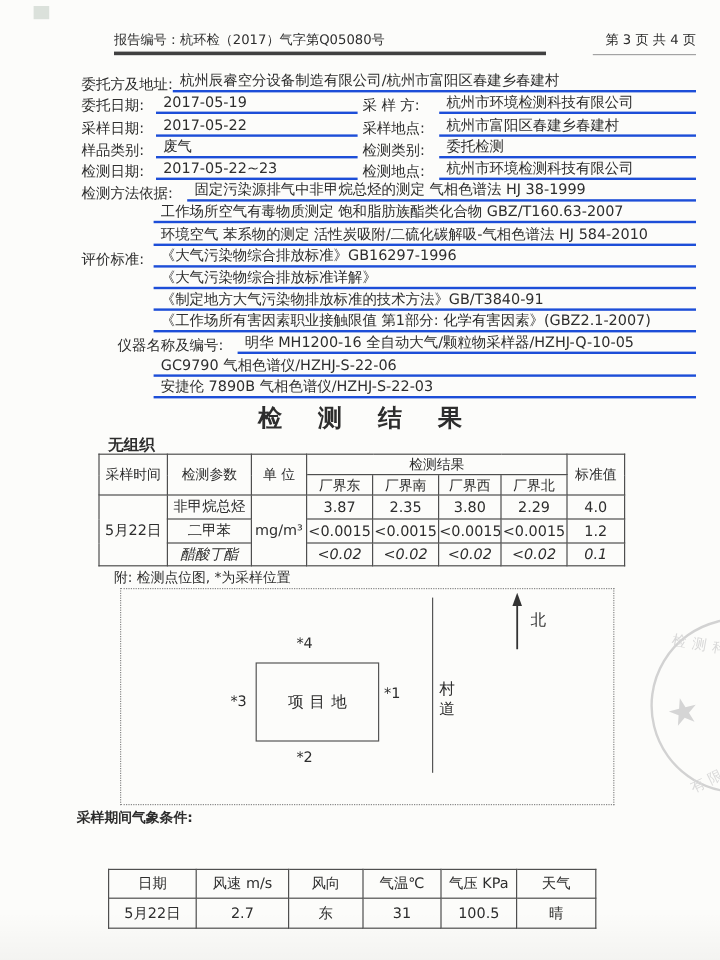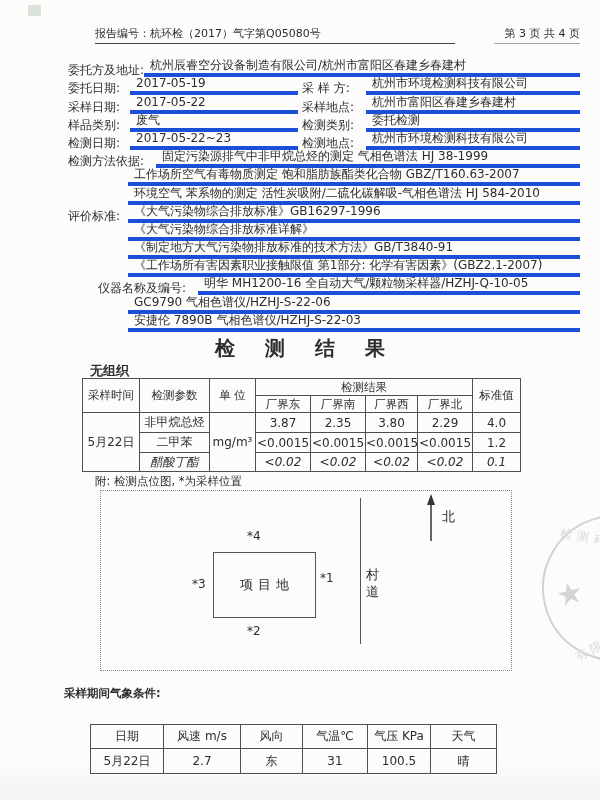--- a/index.html
+++ b/index.html
@@ -10,28 +10,28 @@
   }
   .page::after{
     content:"";position:absolute;left:0;right:0;bottom:0;height:40px;
     background:linear-gradient(to bottom,rgba(0,0,0,0),rgba(0,0,0,0.035));
     pointer-events:none;
   }
   .corner-square{position:absolute;left:28px;top:5px;width:13px;height:11px;background:#dbe1db;}
 
   
   .hdr{position:absolute;left:95px;top:27px;width:485px;display:flex;justify-content:space-between;font-size:11px;line-height:14px;}
-  .hdr-left{width:360px;border-bottom:1px solid #404040;padding-bottom:2px;}
+  .hdr-left{width:360px;border-bottom:3px solid #404040;padding-bottom:2px;}
   .hdr-right{border-bottom:1px solid #a3a3a3;padding-bottom:2px;min-width:86px;text-align:right;}
 
   
   .fields{position:absolute;left:68px;top:59px;width:512px;font-size:12px;}
   .frow{display:flex;height:18.2px;align-items:flex-end;line-height:14px;white-space:nowrap;}
   .lbl{flex:none;}
-  .val{border-bottom:4px solid #1d4ed8;padding:0 0 1px 6px;overflow:hidden;}
+  .val{border-bottom:2px solid #1d4ed8;padding:0 0 1px 6px;overflow:hidden;}
   .grow{flex:1;}
   .w62{width:62px;} .w64{width:64px;flex:none;} .v162{width:162px;flex:none;}
   .gap8{margin-left:4px;}
   .lbl-method{width:88px;} .lbl-std{width:60px;} .lbl-inst{width:100px;margin-left:30px;}
   .indent{margin-left:60px;}
 
   
   .title{position:absolute;left:0;top:335px;width:600px;text-align:center;
          font-size:20px;font-weight:bold;letter-spacing:30px;padding-left:30px;box-sizing:border-box;
          font-family:"DejaVu Serif","Liberation Serif",serif;}
@@ -52,21 +52,21 @@
   .diagram{position:absolute;left:100px;top:490px;width:412px;height:181px;border:1px dotted #888;box-sizing:border-box;}
   .site{position:absolute;left:112px;top:61px;width:103px;height:66px;border:1.5px solid #555;
         display:flex;align-items:center;justify-content:center;font-size:13px;letter-spacing:5px;padding-left:5px;box-sizing:border-box;}
   .pt{position:absolute;font-size:12px;color:#2d2d2d;}
   .pt1{left:219px;top:80px;} .pt2{left:146px;top:133px;} .pt3{left:91px;top:86px;} .pt4{left:146px;top:38px;}
   .road-line{position:absolute;left:259px;top:7px;width:1px;height:146px;background:#555;}
   .road-label{position:absolute;left:265px;top:75px;width:15px;font-size:13px;line-height:17px;word-break:break-all;}
   .north-arrow{position:absolute;left:324px;top:3px;}
   .north-label{position:absolute;left:341px;top:17px;font-size:13px;}
 
-  .weather-label{position:absolute;left:64px;top:674px;font-size:11.5px;font-weight:bold;margin-top:12px;}
+  .weather-label{position:absolute;left:64px;top:674px;font-size:11.5px;font-weight:bold;}
 
   
   .seal{position:absolute;left:542px;top:515px;width:146px;height:146px;border:2px solid #d2d2d2;
         border-radius:50%;transform:rotate(-14deg);box-sizing:border-box;}
   .seal-star{position:absolute;left:12px;top:48px;font-size:30px;color:#d5d5d5;}
   .seal-top{position:absolute;left:28px;top:10px;font-size:12px;color:#d8d8d8;letter-spacing:5px;transform:rotate(24deg);}
   .seal-bottom{position:absolute;left:16px;top:114px;font-size:12px;color:#dadada;letter-spacing:4px;transform:rotate(-12deg);}
 </style>
 </head>
 <body>

